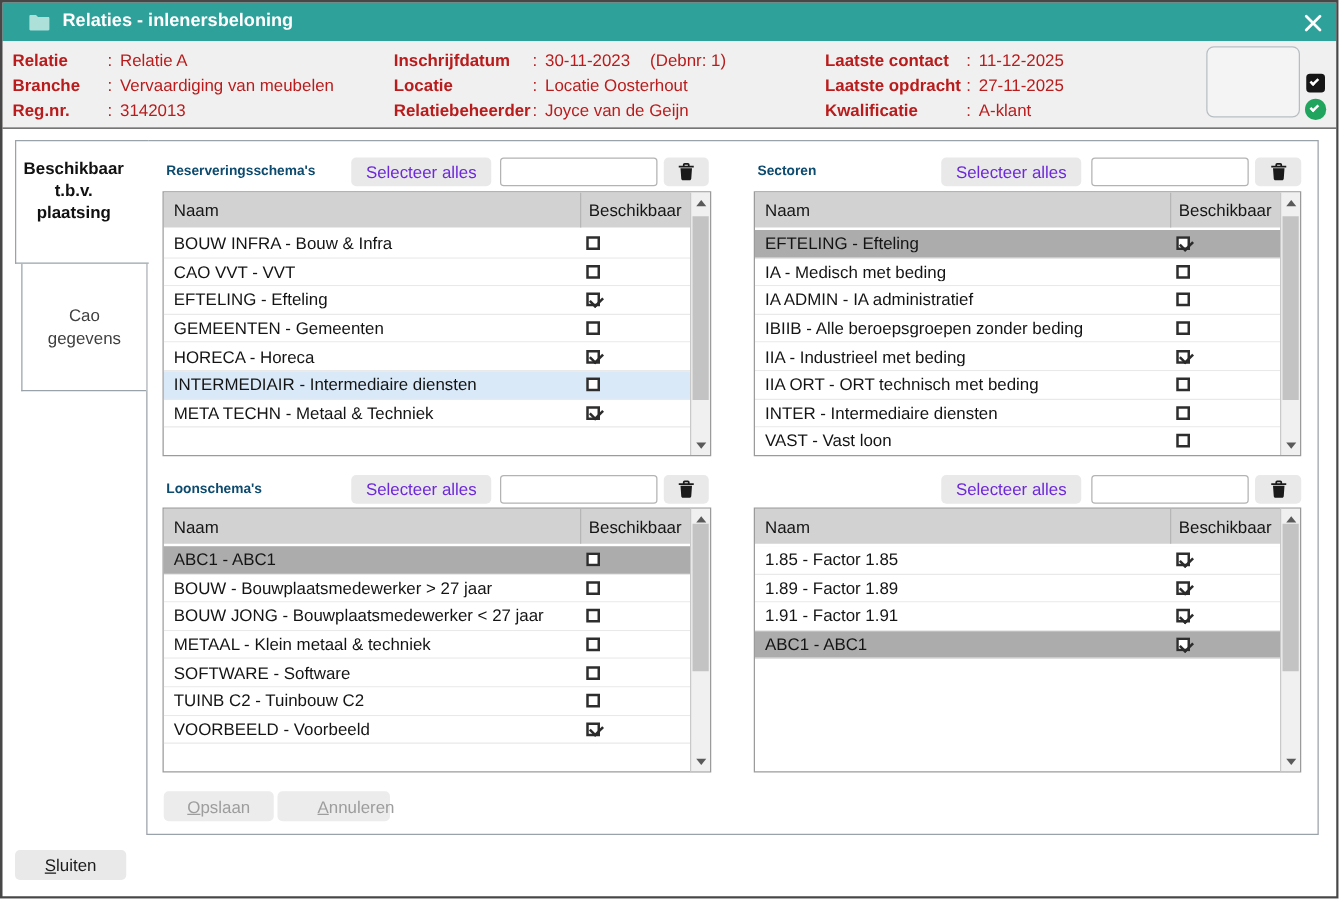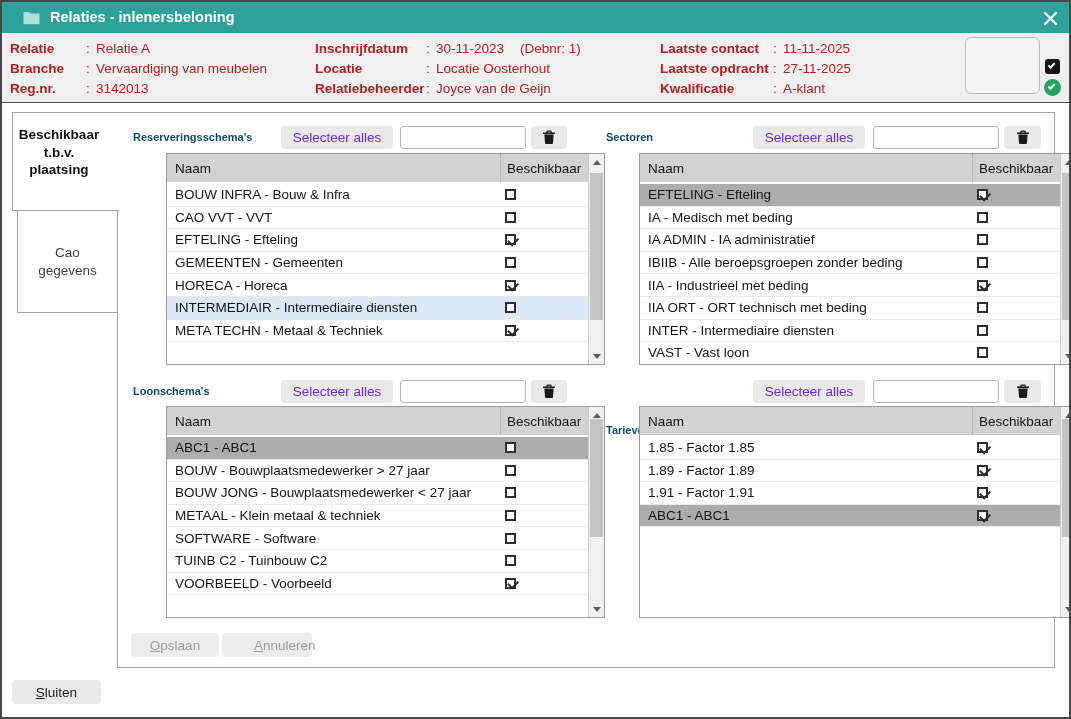--- a/index.html
+++ b/index.html
@@ -43,21 +43,21 @@
   .btn{position:absolute;height:23px;background:#e9e9e9;border:none;border-radius:4px;font-size:13.5px;color:#6d28d9;cursor:pointer;padding:0;}
   .searchbox{position:absolute;height:23px;width:126px;border:1px solid #b3b3b3;border-radius:3px;background:#fff;padding:0 6px;font-size:13px;}
   .trashbtn{position:absolute;height:23px;width:36px;background:#e9e9e9;border:none;border-radius:4px;display:flex;align-items:center;justify-content:center;cursor:pointer;}
 
   .g1 .gtitle{left:133px;top:126px;} .g1 .btn{left:281px;top:126px;width:112px;} .g1 .searchbox{left:400px;top:126px;} .g1 .trashbtn{left:531px;top:126px;}
   .g2 .gtitle{left:606px;top:126px;} .g2 .btn{left:753px;top:126px;width:112px;} .g2 .searchbox{left:873px;top:126px;} .g2 .trashbtn{left:1004px;top:126px;width:37px;}
   .g3 .gtitle{left:133px;top:380px;} .g3 .btn{left:281px;top:380px;width:112px;} .g3 .searchbox{left:400px;top:380px;} .g3 .trashbtn{left:531px;top:380px;}
   .g4 .gtitle{left:606px;top:380px;margin-top:39px;} .g4 .btn{left:753px;top:380px;width:112px;} .g4 .searchbox{left:873px;top:380px;} .g4 .trashbtn{left:1004px;top:380px;width:37px;}
 
   
-  .table{position:absolute;border:1px solid #9b9b9b;background:#fff;display:flex;margin-left:36px;}
+  .table{position:absolute;border:1px solid #9b9b9b;background:#fff;display:flex;}
   .t1{left:130px;top:153px;width:439px;height:212px;}
   .t2{left:603px;top:153px;width:438px;height:212px;}
   .t3{left:130px;top:406px;width:439px;height:212px;}
   .t4{left:603px;top:406px;width:438px;height:212px;}
   .tinner{flex:1;display:flex;flex-direction:column;overflow:hidden;}
   .thead{display:flex;height:30px;background:#d2d2d2;border-bottom:2px solid #fff;font-size:13.5px;color:#151515;flex:none;}
   .h-name{flex:1;padding-left:8px;display:flex;align-items:center;}
   .h-check{width:88px;border-left:1px solid #b6b6b6;padding-left:6px;display:flex;align-items:center;}
   .trow{display:flex;height:22.6px;flex:none;align-items:center;border-bottom:1px solid #e9e9e9;background:#fff;font-size:13.5px;color:#141414;}
   .trow.selected{background:#acacac;}
@@ -108,21 +108,21 @@
       <div class="hrow r0"><span class="hlabel">Relatie</span><span class="hcolon">:</span><span>Relatie A</span></div>
       <div class="hrow r1"><span class="hlabel">Branche</span><span class="hcolon">:</span><span>Vervaardiging van meubelen</span></div>
       <div class="hrow r2"><span class="hlabel">Reg.nr.</span><span class="hcolon">:</span><span>3142013</span></div>
     </div>
     <div class="hcol c2">
       <div class="hrow r0"><span class="hlabel">Inschrijfdatum</span><span class="hcolon">:</span><span>30-11-2023</span><span class="hextra">(Debnr: 1)</span></div>
       <div class="hrow r1"><span class="hlabel">Locatie</span><span class="hcolon">:</span><span>Locatie Oosterhout</span></div>
       <div class="hrow r2"><span class="hlabel">Relatiebeheerder</span><span class="hcolon">:</span><span>Joyce van de Geijn</span></div>
     </div>
     <div class="hcol c3">
-      <div class="hrow r0"><span class="hlabel">Laatste contact</span><span class="hcolon">:</span><span>11-11-2025</span></div>
+      <div class="hrow r0"><span class="hlabel">Laatste contact</span><span class="hcolon">:</span><span>11-12-2025</span></div>
       <div class="hrow r1"><span class="hlabel">Laatste opdracht</span><span class="hcolon">:</span><span>27-11-2025</span></div>
       <div class="hrow r2"><span class="hlabel">Kwalificatie</span><span class="hcolon">:</span><span>A-klant</span></div>
     </div>
     <div class="imgbox"></div>
     <span class="icon-blackcheck">
         <span class="wcheck"></span>
       </span>
     <span class="icon-greencheck">
         <span class="wcheck"></span>
       </span>

